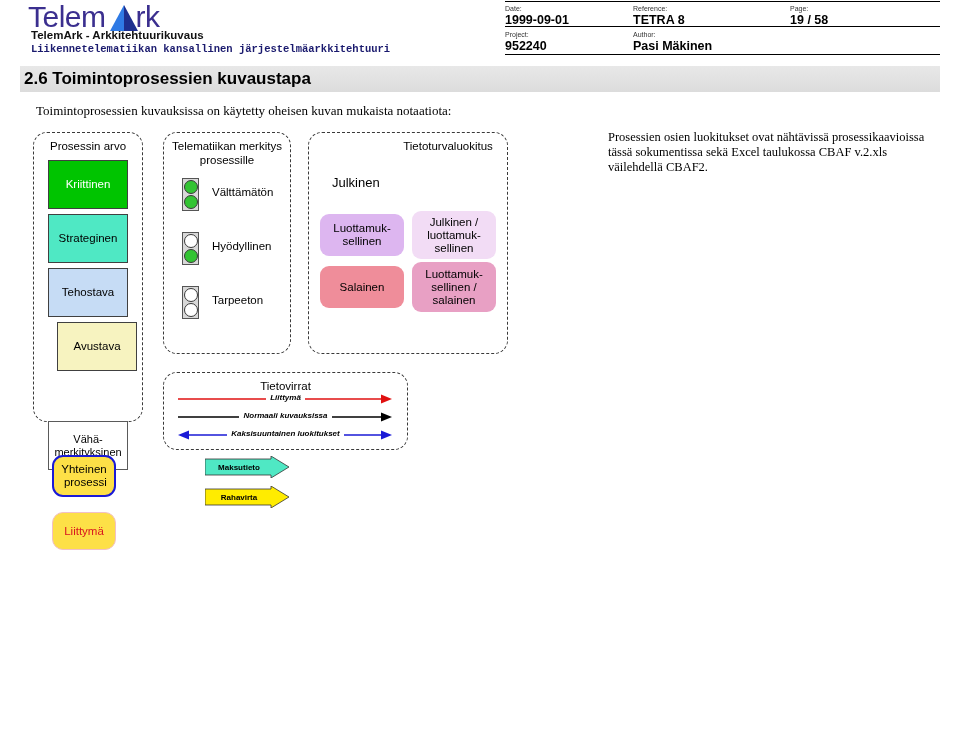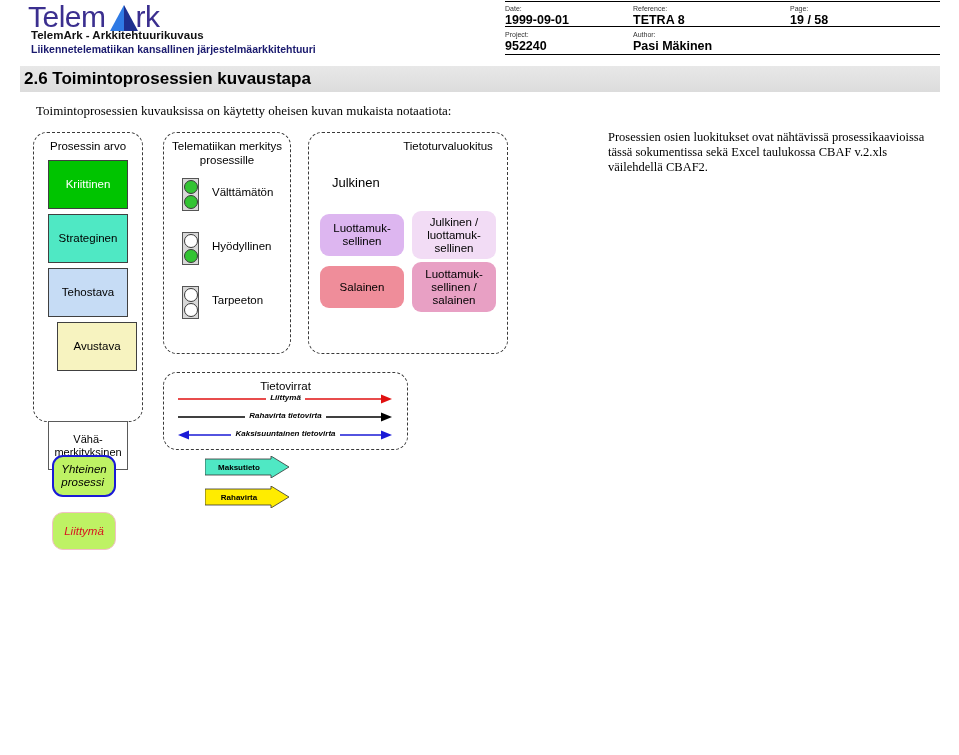--- a/index.html
+++ b/index.html
@@ -53,20 +53,21 @@
     margin-left: 3px;
     line-height: 13px;
   }
   .logo-sub2 {
     font-size: 10.5px;
     font-weight: bold;
     color: #1a1a6e;
     margin-left: 3px;
     line-height: 13px;
     margin-top: 1px;
+    font-family: Liberation Mono, monospace;
   }
   .meta-table {
     position: absolute;
     left: 505px; top: 2px;
     width: 435px;
     font-size: 11px;
   }
   .meta-rule {
     position: absolute;
     left: 505px;
@@ -275,23 +276,22 @@
   
   .rb-box {
     position: absolute;
     border-radius: 11px;
     box-sizing: border-box;
     font-size: 11.5px;
     line-height: 13px;
     display: flex;
     align-items: center;
     justify-content: center;
-    text-align: left;
-    background: #bef264;
-    font-style: italic;
+    text-align: right;
+    background: #fde047;
   }
   #box-yhteinen { left: 52px; top: 455px; width: 64px; height: 42px;
                   border: 2px solid #1a1ad6; color: #000; }
   #box-liittyma { left: 52px; top: 512px; width: 64px; height: 38px;
                   border: 1.2px solid #f2c0c6; color: #d81520; }
 
   
   .arrow-banner {
     position: absolute;
     height: 22px;
@@ -474,32 +474,32 @@
     <span style="background:#fff;padding:0 4px;">Liittymä</span>
   </div>
 </div>
 
 <div class="flow-row" id="flow-1">
   <svg class="flow-svg" width="215" height="12">
     <line x1="0" y1="6" x2="203" y2="6" stroke="#000000" stroke-width="1.4"></line>
     <polygon points="203,1.5 214,6 203,10.5" fill="#000000"></polygon>
   </svg>
   <div class="flow-label">
-    <span style="background:#fff;padding:0 4px;">Rahavirta tietovirta</span>
+    <span style="background:#fff;padding:0 4px;">Normaali kuvauksissa</span>
   </div>
 </div>
 
 <div class="flow-row" id="flow-2">
   <svg class="flow-svg" width="215" height="12">
     <line x1="11" y1="6" x2="203" y2="6" stroke="#1a1ad6" stroke-width="1.4"></line>
     <polygon points="11,1.5 0,6 11,10.5" fill="#1a1ad6"></polygon>
     <polygon points="203,1.5 214,6 203,10.5" fill="#1a1ad6"></polygon>
   </svg>
   <div class="flow-label">
-    <span style="background:#fff;padding:0 4px;">Kaksisuuntainen tietovirta</span>
+    <span style="background:#fff;padding:0 4px;">Kaksisuuntainen luokitukset</span>
   </div>
 </div>
 
 <div class="rb-box" id="box-yhteinen">
   <div>
     <div>Yhteinen</div>
     <div>prosessi</div>
   </div>
 </div>
 

